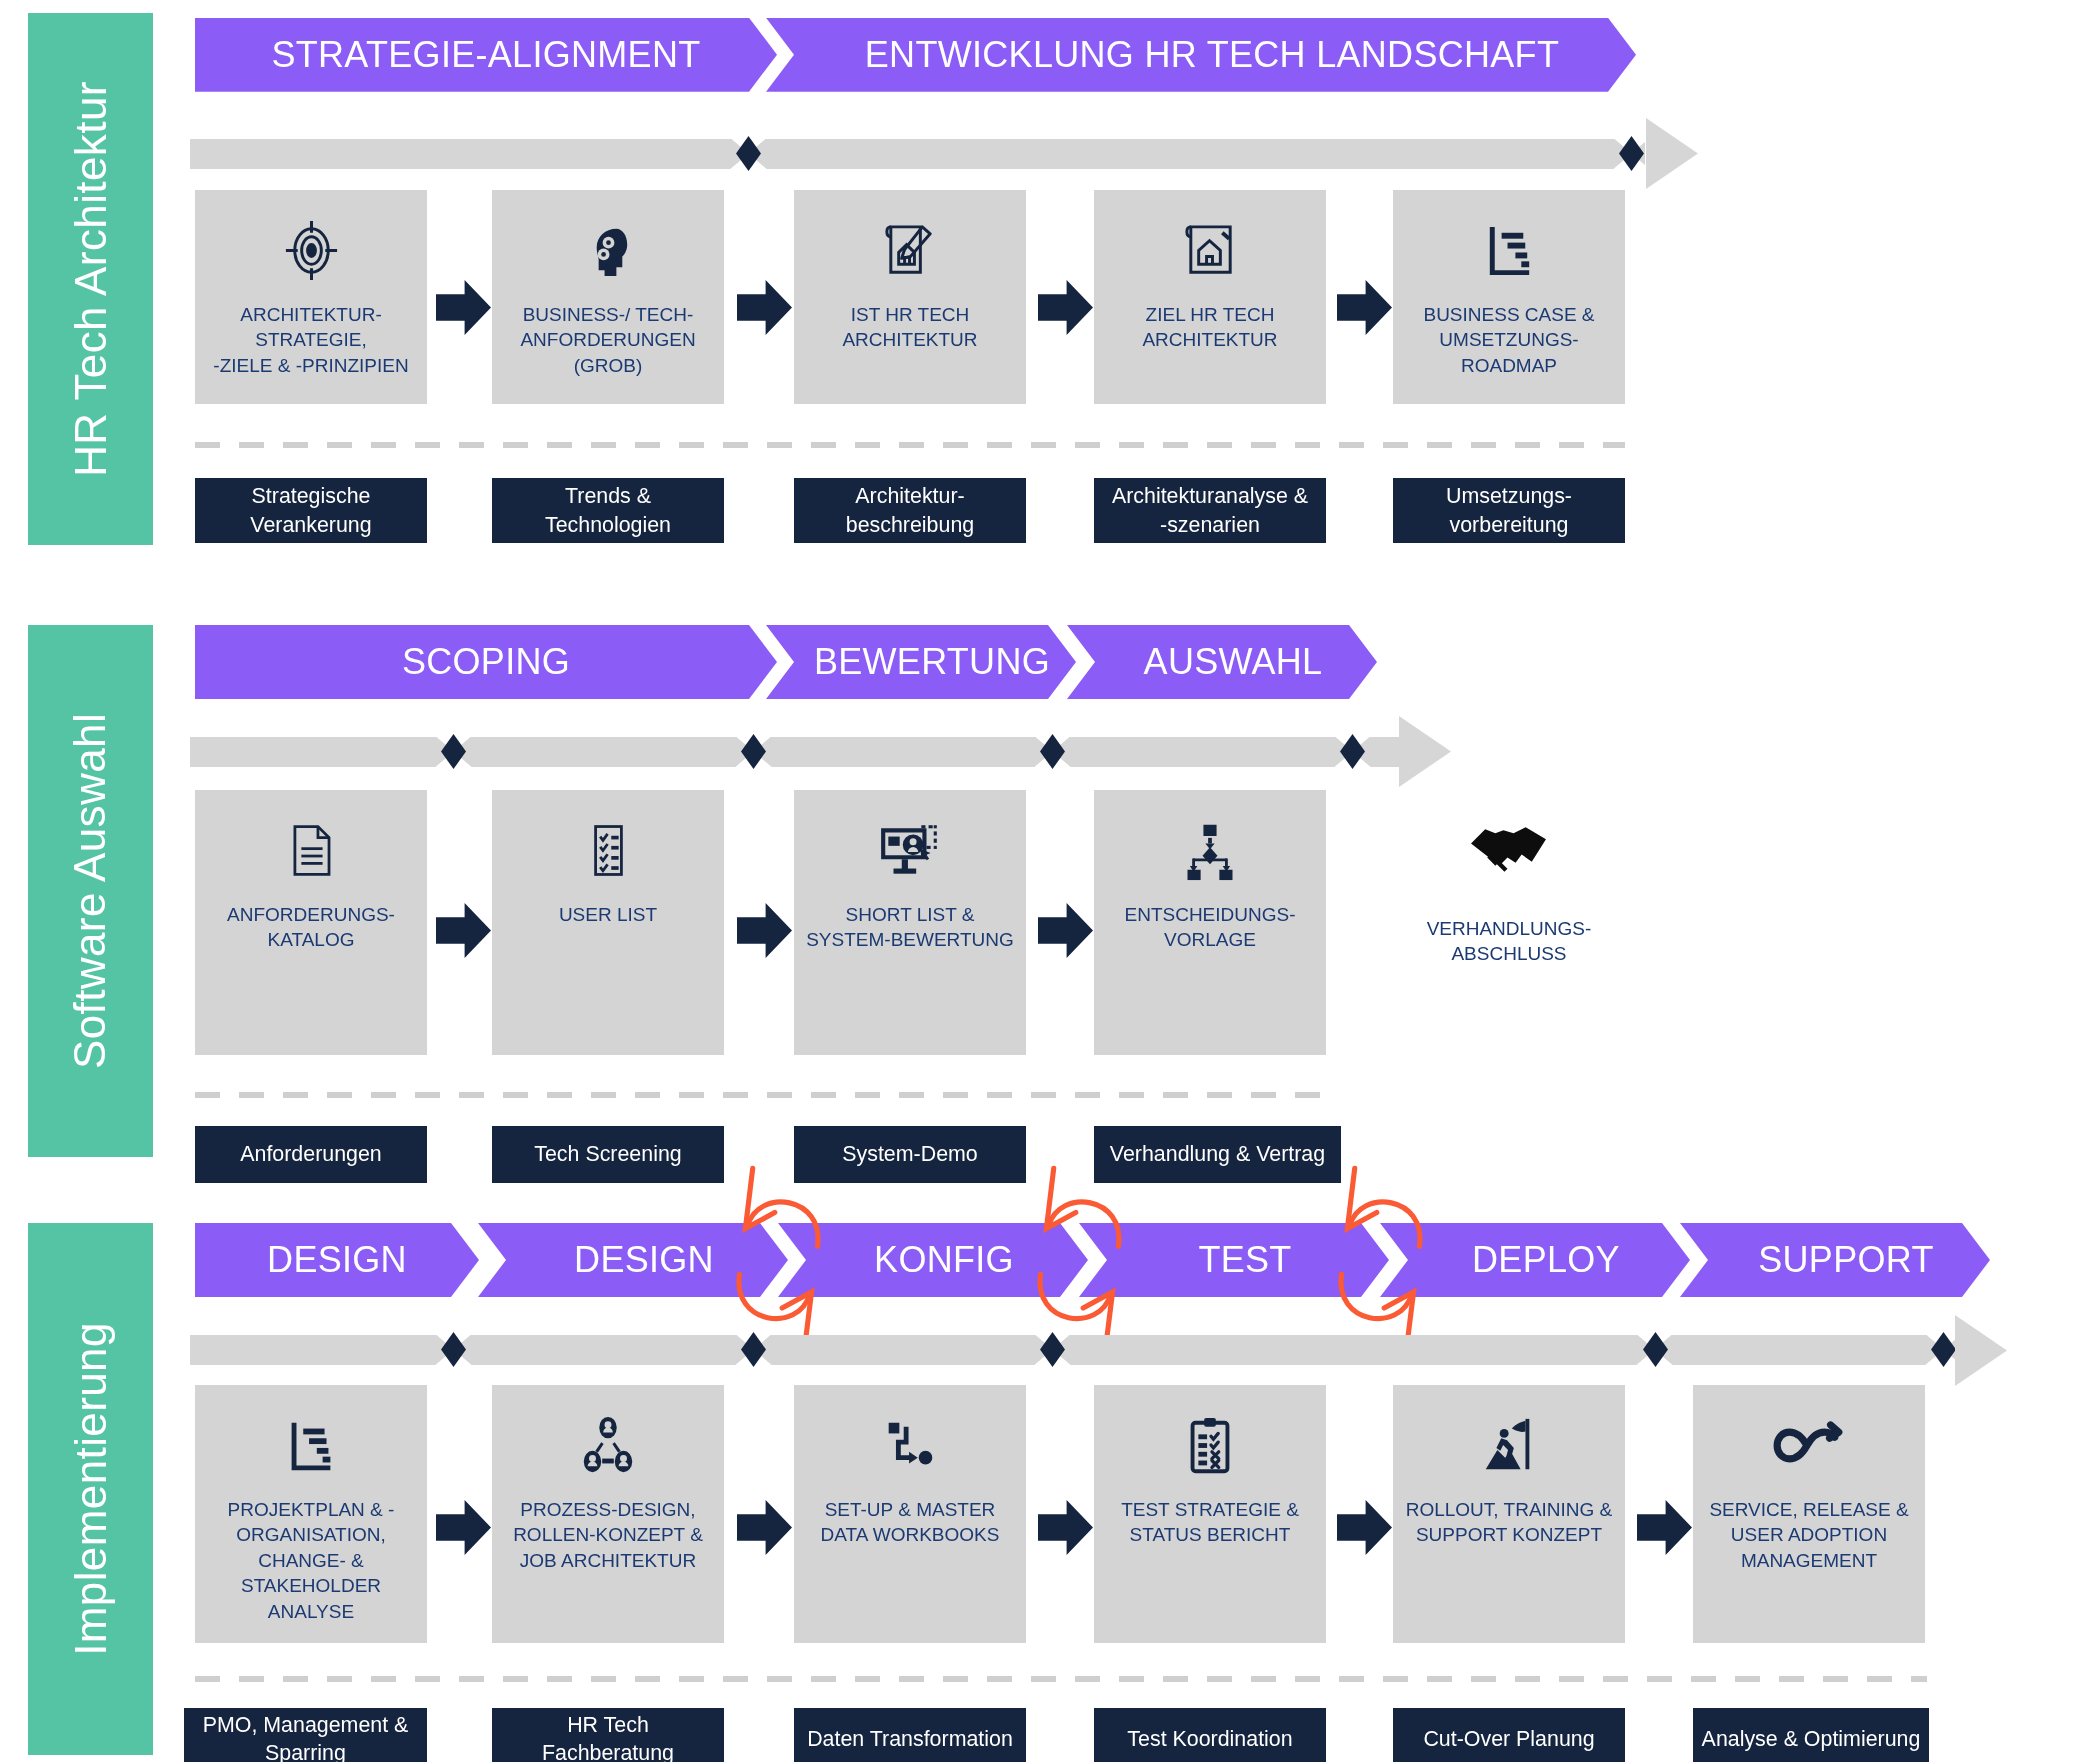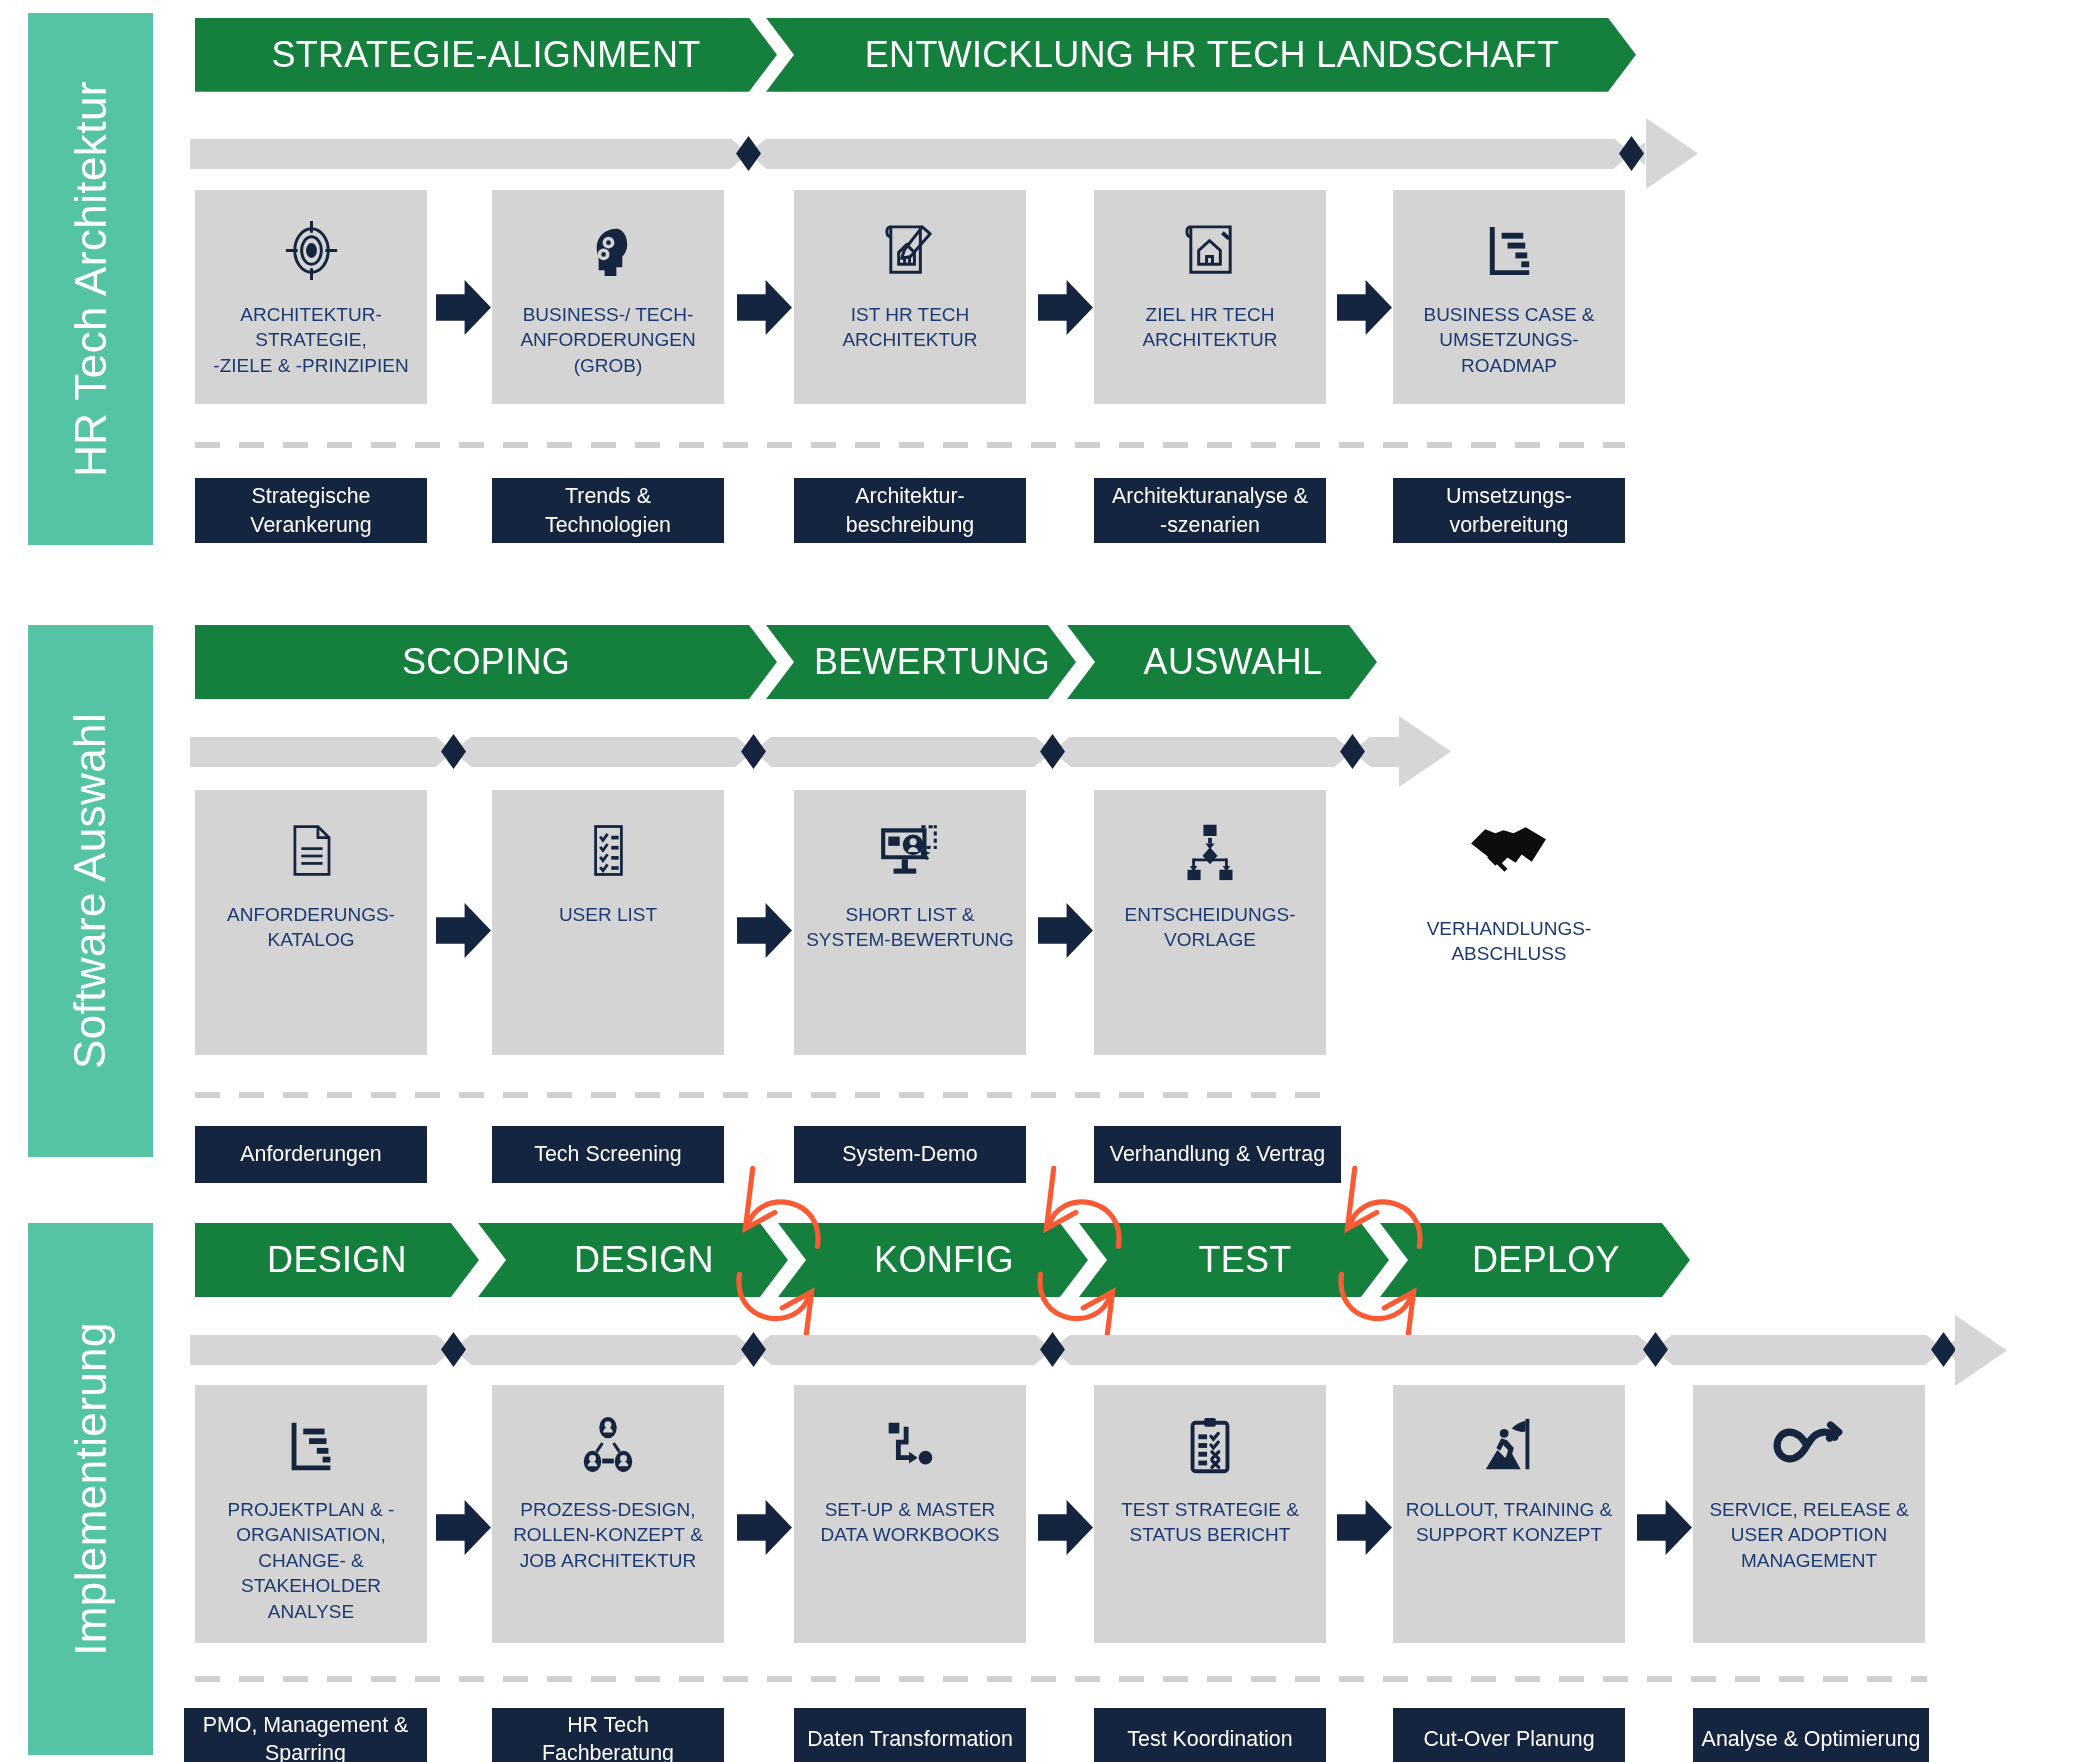--- a/index.html
+++ b/index.html
@@ -26,21 +26,21 @@
     white-space:nowrap;
     font-size:44px;
     font-weight:400;
     letter-spacing:0.4px;
   }
 
   
   .phasebar{position:absolute;height:74px;}
   .chev{
     position:absolute;top:0;height:74px;
-    background:#15803d;
+    background:#8b5cf6;
     display:flex;align-items:center;justify-content:center;
     color:#fff;font-size:36px;letter-spacing:0.3px;
     clip-path: polygon(0 0, calc(100% - 28px) 0, 100% 50%, calc(100% - 28px) 100%, 0 100%, 28px 50%);
     padding-left:22px;box-sizing:border-box;
   }
   .chev.first{
     clip-path: polygon(0 0, calc(100% - 28px) 0, 100% 50%, calc(100% - 28px) 100%, 0 100%);
     padding-left:0;
   }
 
@@ -375,20 +375,23 @@
   </div>
   <div class="chev" style="left:1079px;width:310px;">
     <span>TEST</span>
   </div>
   <div class="chev" style="left:778px;width:310px;">
     <span>KONFIG</span>
   </div>
   <div class="chev" style="left:1380px;width:310px;">
     <span>DEPLOY</span>
   </div>
+  <div class="chev" style="left:1680px;width:310px;">
+    <span>SUPPORT</span>
+  </div>
 </div>
 
 <div class="loop" style="left:707px;top:1158px;">
   <svg width="140" height="206" viewBox="0 0 190 280" fill="none" stroke="#fa5b35" stroke-width="7" stroke-linecap="round">
     <path d="M62 14 L52 96 L92 74"></path>
     <path d="M55 92 C70 40 160 52 150 120"></path>
     <path d="M132 262 L142 182 L102 204"></path>
     <path d="M139 186 C124 238 34 226 44 158"></path>
   </svg>
 </div>

